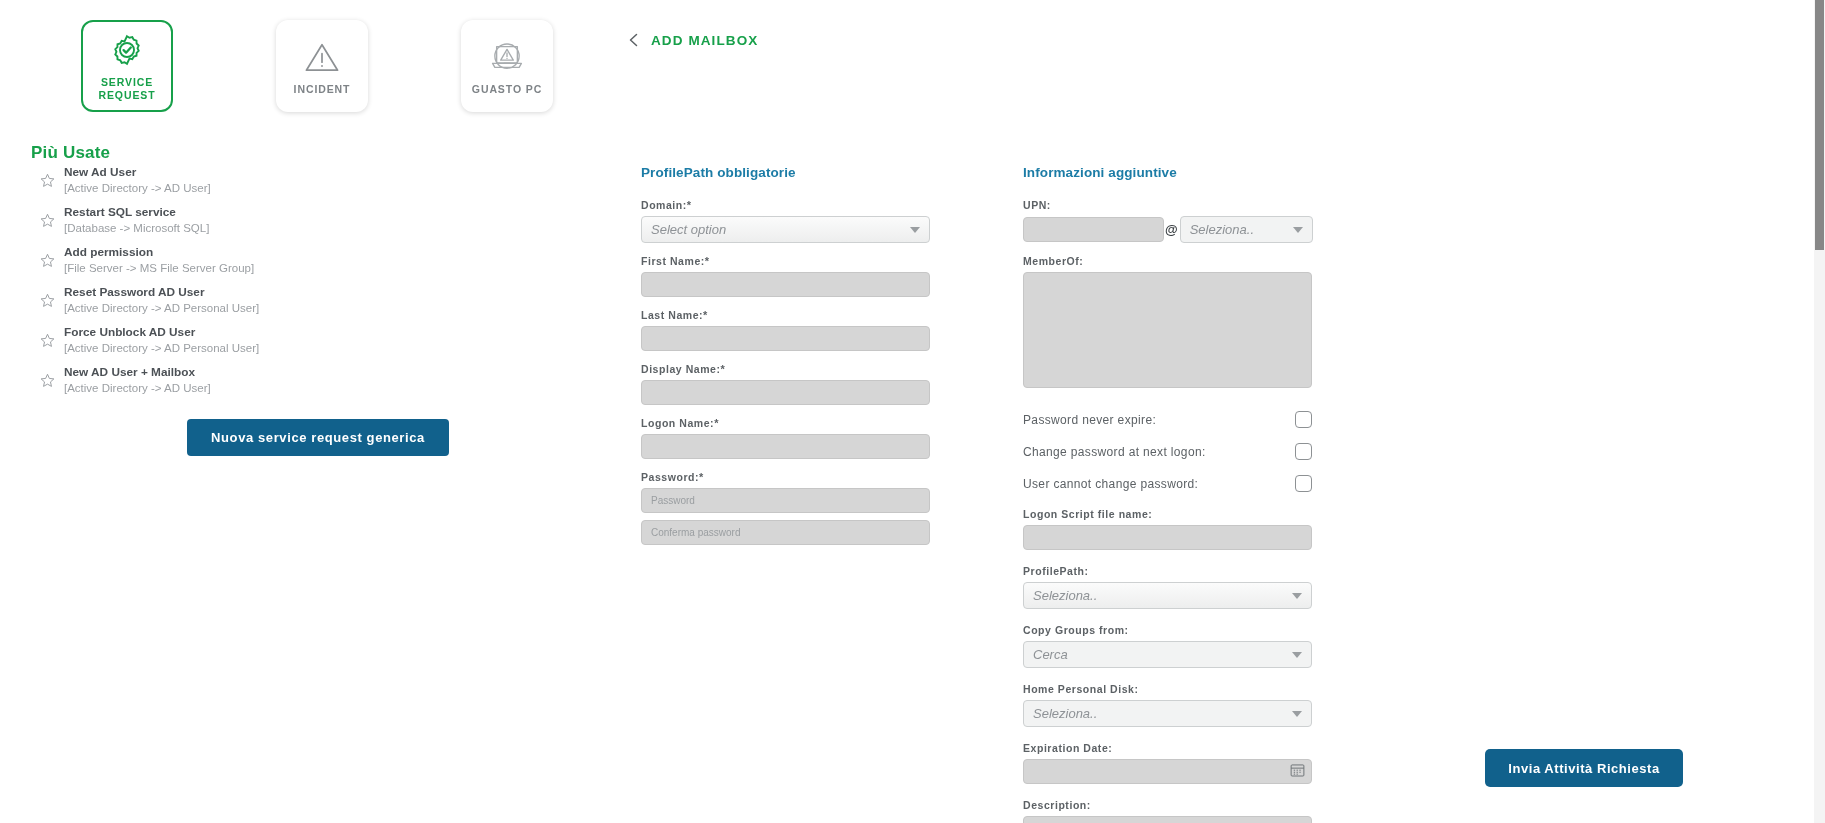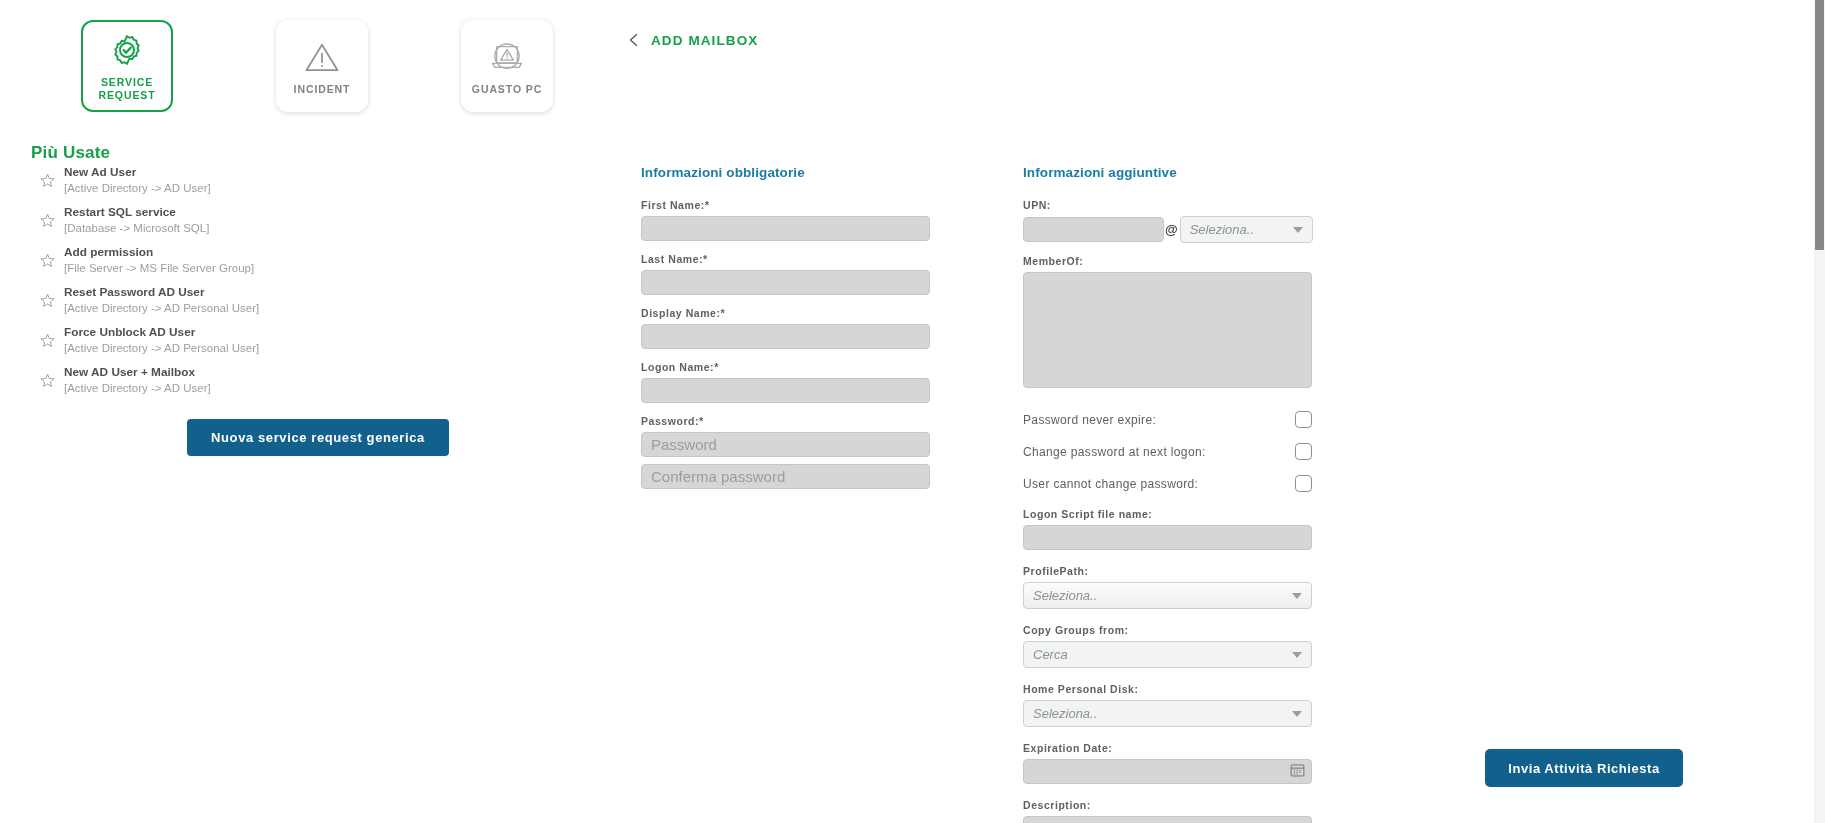--- a/index.html
+++ b/index.html
@@ -81,21 +81,21 @@
     font-size:13.5px; font-weight:700; color:#1c7ca6; margin:0 0 19px 0; letter-spacing:.1px;
   }
   .field { margin-bottom:12px; }
   .flabel {
     font-size:10.5px; font-weight:700; color:#5c6165; letter-spacing:.55px;
     display:block; margin-bottom:5px;
   }
   .req { color:#5c6165; font-size:11px; }
   .inp {
     width:289px; height:25px; background:#d6d6d6; border:1px solid #c6c6c6;
-    border-radius:4px; font-size:15px; color:#6a6f73; padding:0 9px;
+    border-radius:4px; font-size:10px; color:#6a6f73; padding:0 9px;
     font-family:"Liberation Sans", sans-serif; outline:none;
   }
   .inp::placeholder { color:#9a9ea1; font-style:normal; }
   .sel {
     position:relative; width:289px; height:27px;
     background: linear-gradient(#fbfbfb,#edeeee);
     border:1px solid #cdd0d1; border-radius:4px;
     display:flex; align-items:center; padding:0 9px; cursor:pointer;
   }
   .sel .val { font-size:13px; color:#8e9296; font-style:italic; }
@@ -276,22 +276,29 @@
       <span class="back-chev">
         <svg width="16" height="16" viewBox="0 0 16 16" fill="none" stroke="#5c6165" stroke-width="1.5" stroke-linecap="round" stroke-linejoin="round">
             <path d="M10.5 2.5 L4.5 8 l6 5.5"></path>
           </svg>
       </span>
       <span class="page-title">ADD MAILBOX</span>
     </div>
 
 
     <div class="col col-left">
-      <div class="sec-title">Informazioni obbligatorie</div>
-
+      <div class="sec-title">ProfilePath obbligatorie</div>
+
+      <div class="field">
+        <span class="flabel"><span>Domain:</span><span class="req">*</span></span>
+        <div class="sel">
+          <span class="val">Select option</span>
+          <span class="caret"></span>
+        </div>
+      </div>
 
       <div class="field">
         <span class="flabel"><span>First Name:</span><span class="req">*</span></span>
         <input class="inp" type="text" value="" style="">
       </div>
 
       <div class="field">
         <span class="flabel"><span>Last Name:</span><span class="req">*</span></span>
         <input class="inp" type="text" value="" style="">
       </div>

